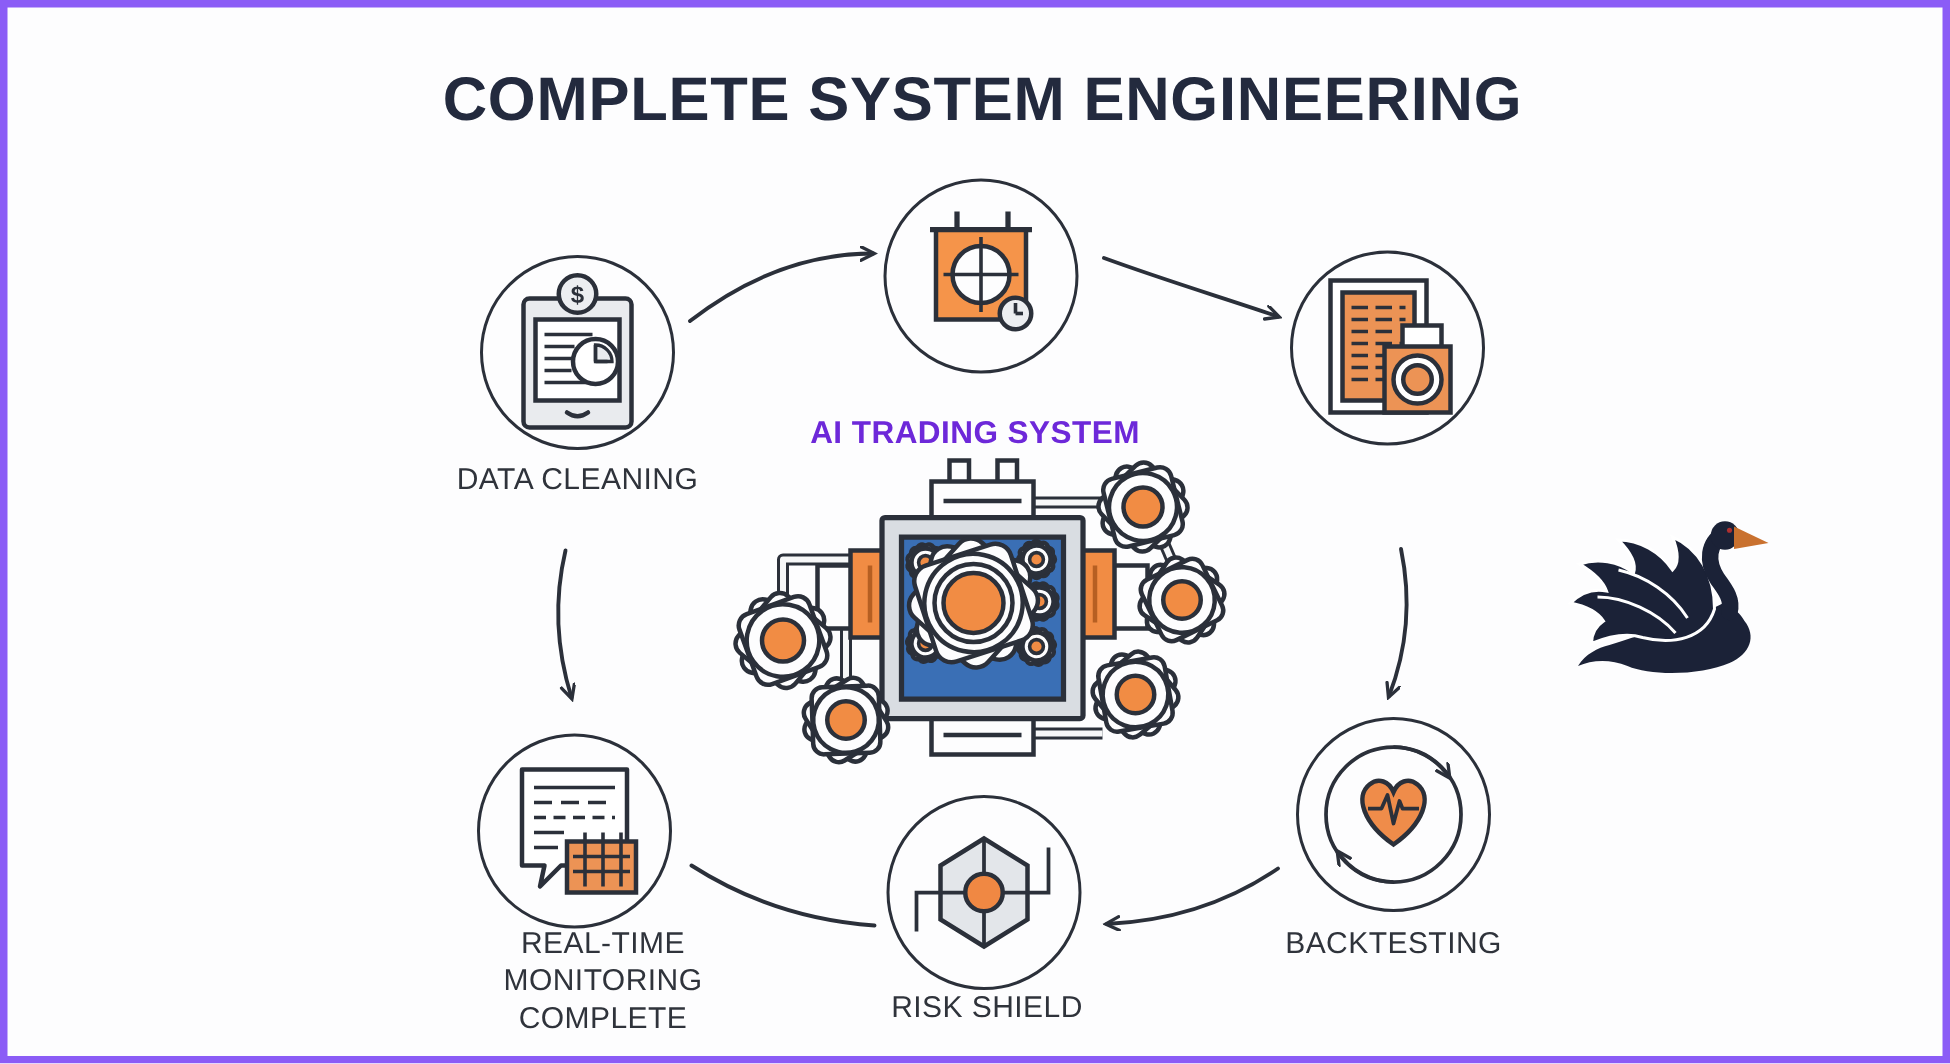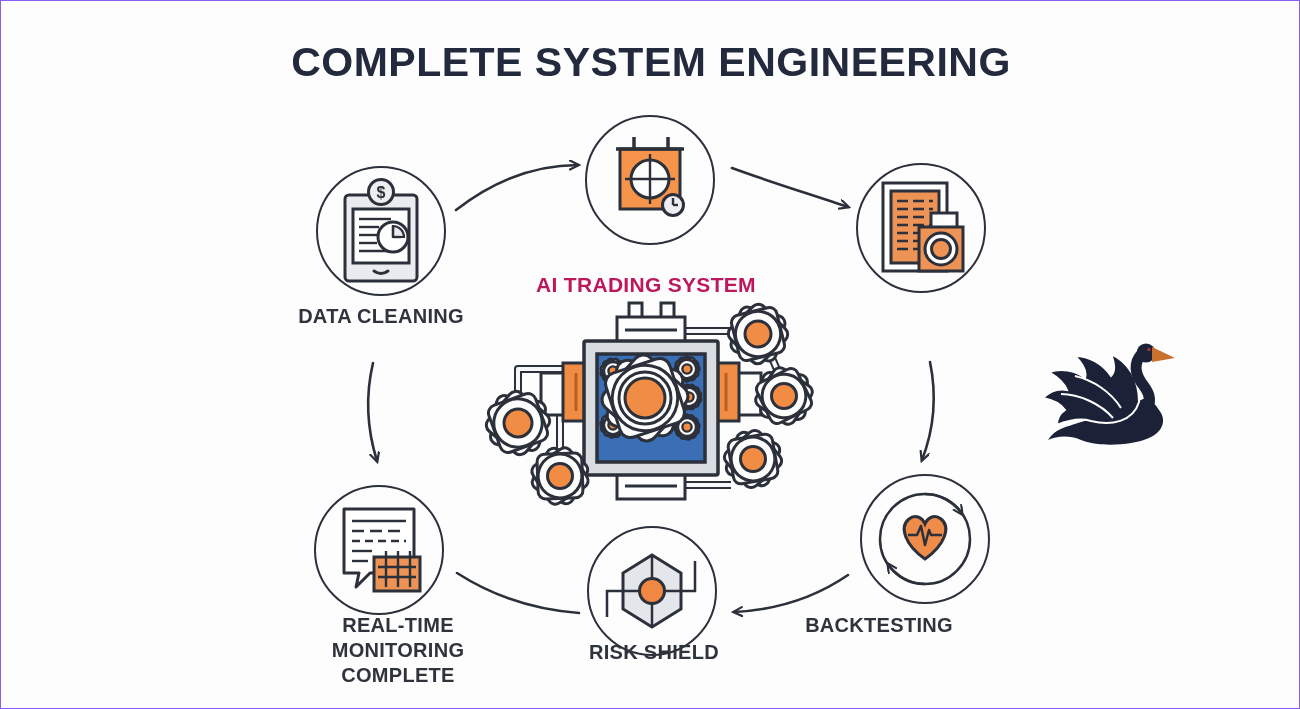--- a/index.html
+++ b/index.html
@@ -1,37 +1,37 @@
 <!DOCTYPE html>
 <html><head>
 <meta charset="utf-8">
 <style>
   html,body{margin:0;padding:0;background:#fff;}
   #canvas{
     position:relative;width:1300px;height:709px;overflow:hidden;
-    background:#fdfdfe;border:1px solid #8b5cf6;box-sizing:border-box;
+    background:#fdfdfe;border:5px solid #8b5cf6;box-sizing:border-box;
     font-family:"Liberation Sans",sans-serif;
   }
   .abs{position:absolute;}
   .title{
     left:0;top:38px;width:1300px;text-align:center;
     font-size:41px;font-weight:700;letter-spacing:.5px;color:#232a3e;
   }
   .node-circle{
     position:absolute;width:130px;height:130px;border-radius:50%;
     border:2.5px solid #2b303a;background:#fdfdfe;
     display:flex;align-items:center;justify-content:center;box-sizing:border-box;
   }
   .nlabel{
-    position:absolute;text-align:center;font-weight:700;color:#2f333b;
+    position:absolute;text-align:center;font-weight:400;color:#2f333b;
     font-size:20px;letter-spacing:.3px;line-height:1.25;
   }
   .center-label{
     position:absolute;left:495px;top:272px;width:300px;text-align:center;
-    font-weight:700;font-size:21px;letter-spacing:.3px;color:#be185d;
+    font-weight:700;font-size:21px;letter-spacing:.3px;color:#6d28d9;
   }
   svg{display:block;}
   .ico line,.ico path,.ico rect,.ico circle,.ico polyline,.ico polygon{vector-effect:non-scaling-stroke;}
 </style>
 </head>
 <body>
 
 <div id="canvas">
 
   <div class="abs title">COMPLETE SYSTEM ENGINEERING</div>
@@ -197,32 +197,32 @@
 
   <div class="node-circle" style="left:859px;top:473px">
     <svg class="ico" width="112" height="112" viewBox="0 0 112 112">
       <circle cx="56" cy="56" r="45" fill="none" stroke="#2b303a" stroke-width="2.5"></circle>
       <path d="M56,11 A45,45 0 0 1 93,31" fill="none" stroke="#2b303a" stroke-width="2.5" marker-end="url(#arrow)"></path>
       <path d="M56,101 A45,45 0 0 1 19,81" fill="none" stroke="#2b303a" stroke-width="2.5" marker-end="url(#arrow)"></path>
       <path d="M56,76 C36,62 30,44 40,36 C46,31 53,34 56,41 C59,34 66,31 72,36 C82,44 76,62 56,76 Z" fill="#ef8c4a" stroke="#2b303a" stroke-width="3"></path>
       <polyline points="39,52 48,52 52,43 56,62 60,47 62,52 73,52" fill="none" stroke="#2b303a" stroke-width="2.5" stroke-linejoin="round"></polyline>
     </svg>
   </div>
-  <div class="nlabel" style="left:753px;top:612px;width:250px">BACKTESTING</div>
+  <div class="nlabel" style="left:799px;top:612px;width:250px">BACKTESTING</div>
 
   <div class="node-circle" style="left:586px;top:525px">
     <svg class="ico" width="114" height="96" viewBox="0 0 114 96">
       <polygon points="57,12 86,30 86,66 57,84 28,66 28,30" fill="#e3e6ea" stroke="#2b303a" stroke-width="3"></polygon>
       <line x1="57" y1="12" x2="57" y2="84" stroke="#2b303a" stroke-width="2.5"></line>
       <polyline points="57,48 12,48 12,74" fill="none" stroke="#2b303a" stroke-width="2.5"></polyline>
       <polyline points="57,48 100,48 100,18" fill="none" stroke="#2b303a" stroke-width="2.5"></polyline>
       <circle cx="57" cy="48" r="12.5" fill="#f08843" stroke="#2b303a" stroke-width="3"></circle>
     </svg>
   </div>
-  <div class="nlabel" style="left:528px;top:639px;width:250px">RISK SHIELD</div>
+  <div class="nlabel" style="left:528px;top:655px;width:250px">RISK SHIELD</div>
 
   <div class="node-circle" style="left:313px;top:484px">
     <svg class="ico" width="98" height="98" viewBox="0 0 98 98">
       <path d="M14,8 H84 V72 H40 L26,86 L29,72 H14 Z" fill="#fff" stroke="#2b303a" stroke-width="3" stroke-linejoin="round"></path>
       <g stroke="#2b303a" stroke-width="2.4">
         <line x1="22" y1="20" x2="76" y2="20"></line>
         <line x1="22" y1="30" x2="76" y2="30" stroke-dasharray="12 6"></line>
         <line x1="22" y1="40" x2="76" y2="40" stroke-dasharray="8 5"></line>
         <line x1="22" y1="50" x2="42" y2="50"></line>
         <line x1="22" y1="60" x2="38" y2="60"></line>

